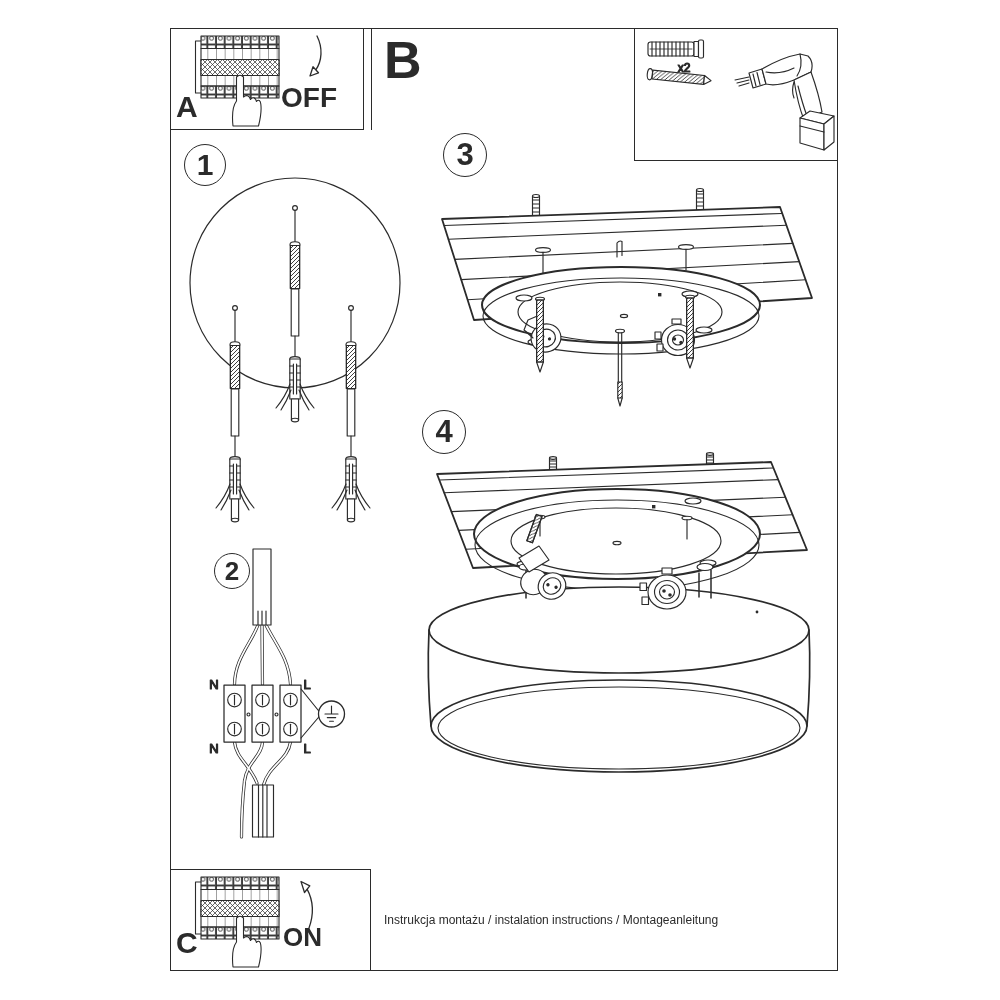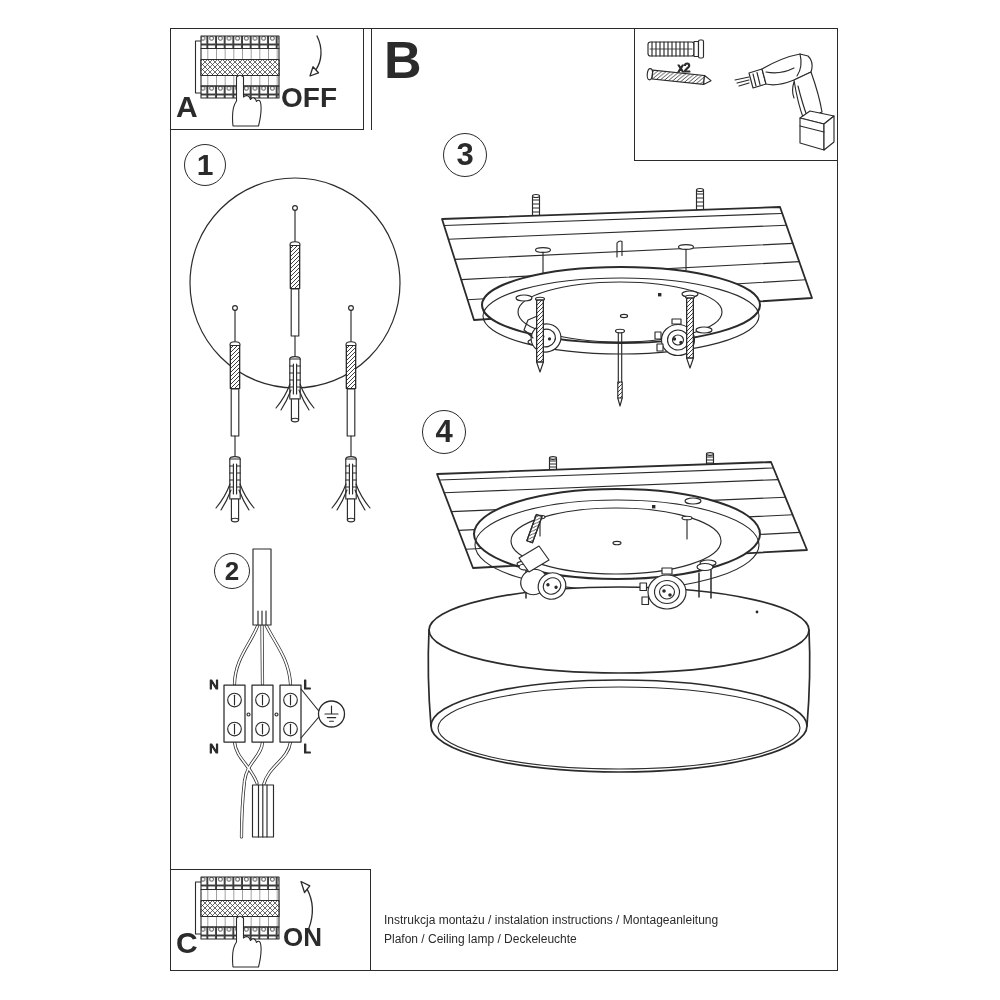--- a/index.html
+++ b/index.html
@@ -337,16 +337,15 @@
       <circle cx="3" cy="3" r="1.8" fill="#2b2b2b" stroke="none"></circle>
       <rect x="-27" y="-9" width="6.5" height="7.5" fill="#fff"></rect>
       <rect x="-25" y="5" width="6.5" height="7.5" fill="#fff"></rect>
       <rect x="-5" y="-24" width="10" height="6" fill="#fff"></rect>
     </g>
   </g>
 </svg>
 
 <div class="abs footer" style="left:384px;top:911px;">
   <div>Instrukcja montażu / instalation instructions / Montageanleitung</div>
-  <div>Plafon / Ceiling lamp / Deckeleuchte</div>
 </div>
 
 </div>
 
 </body></html>

